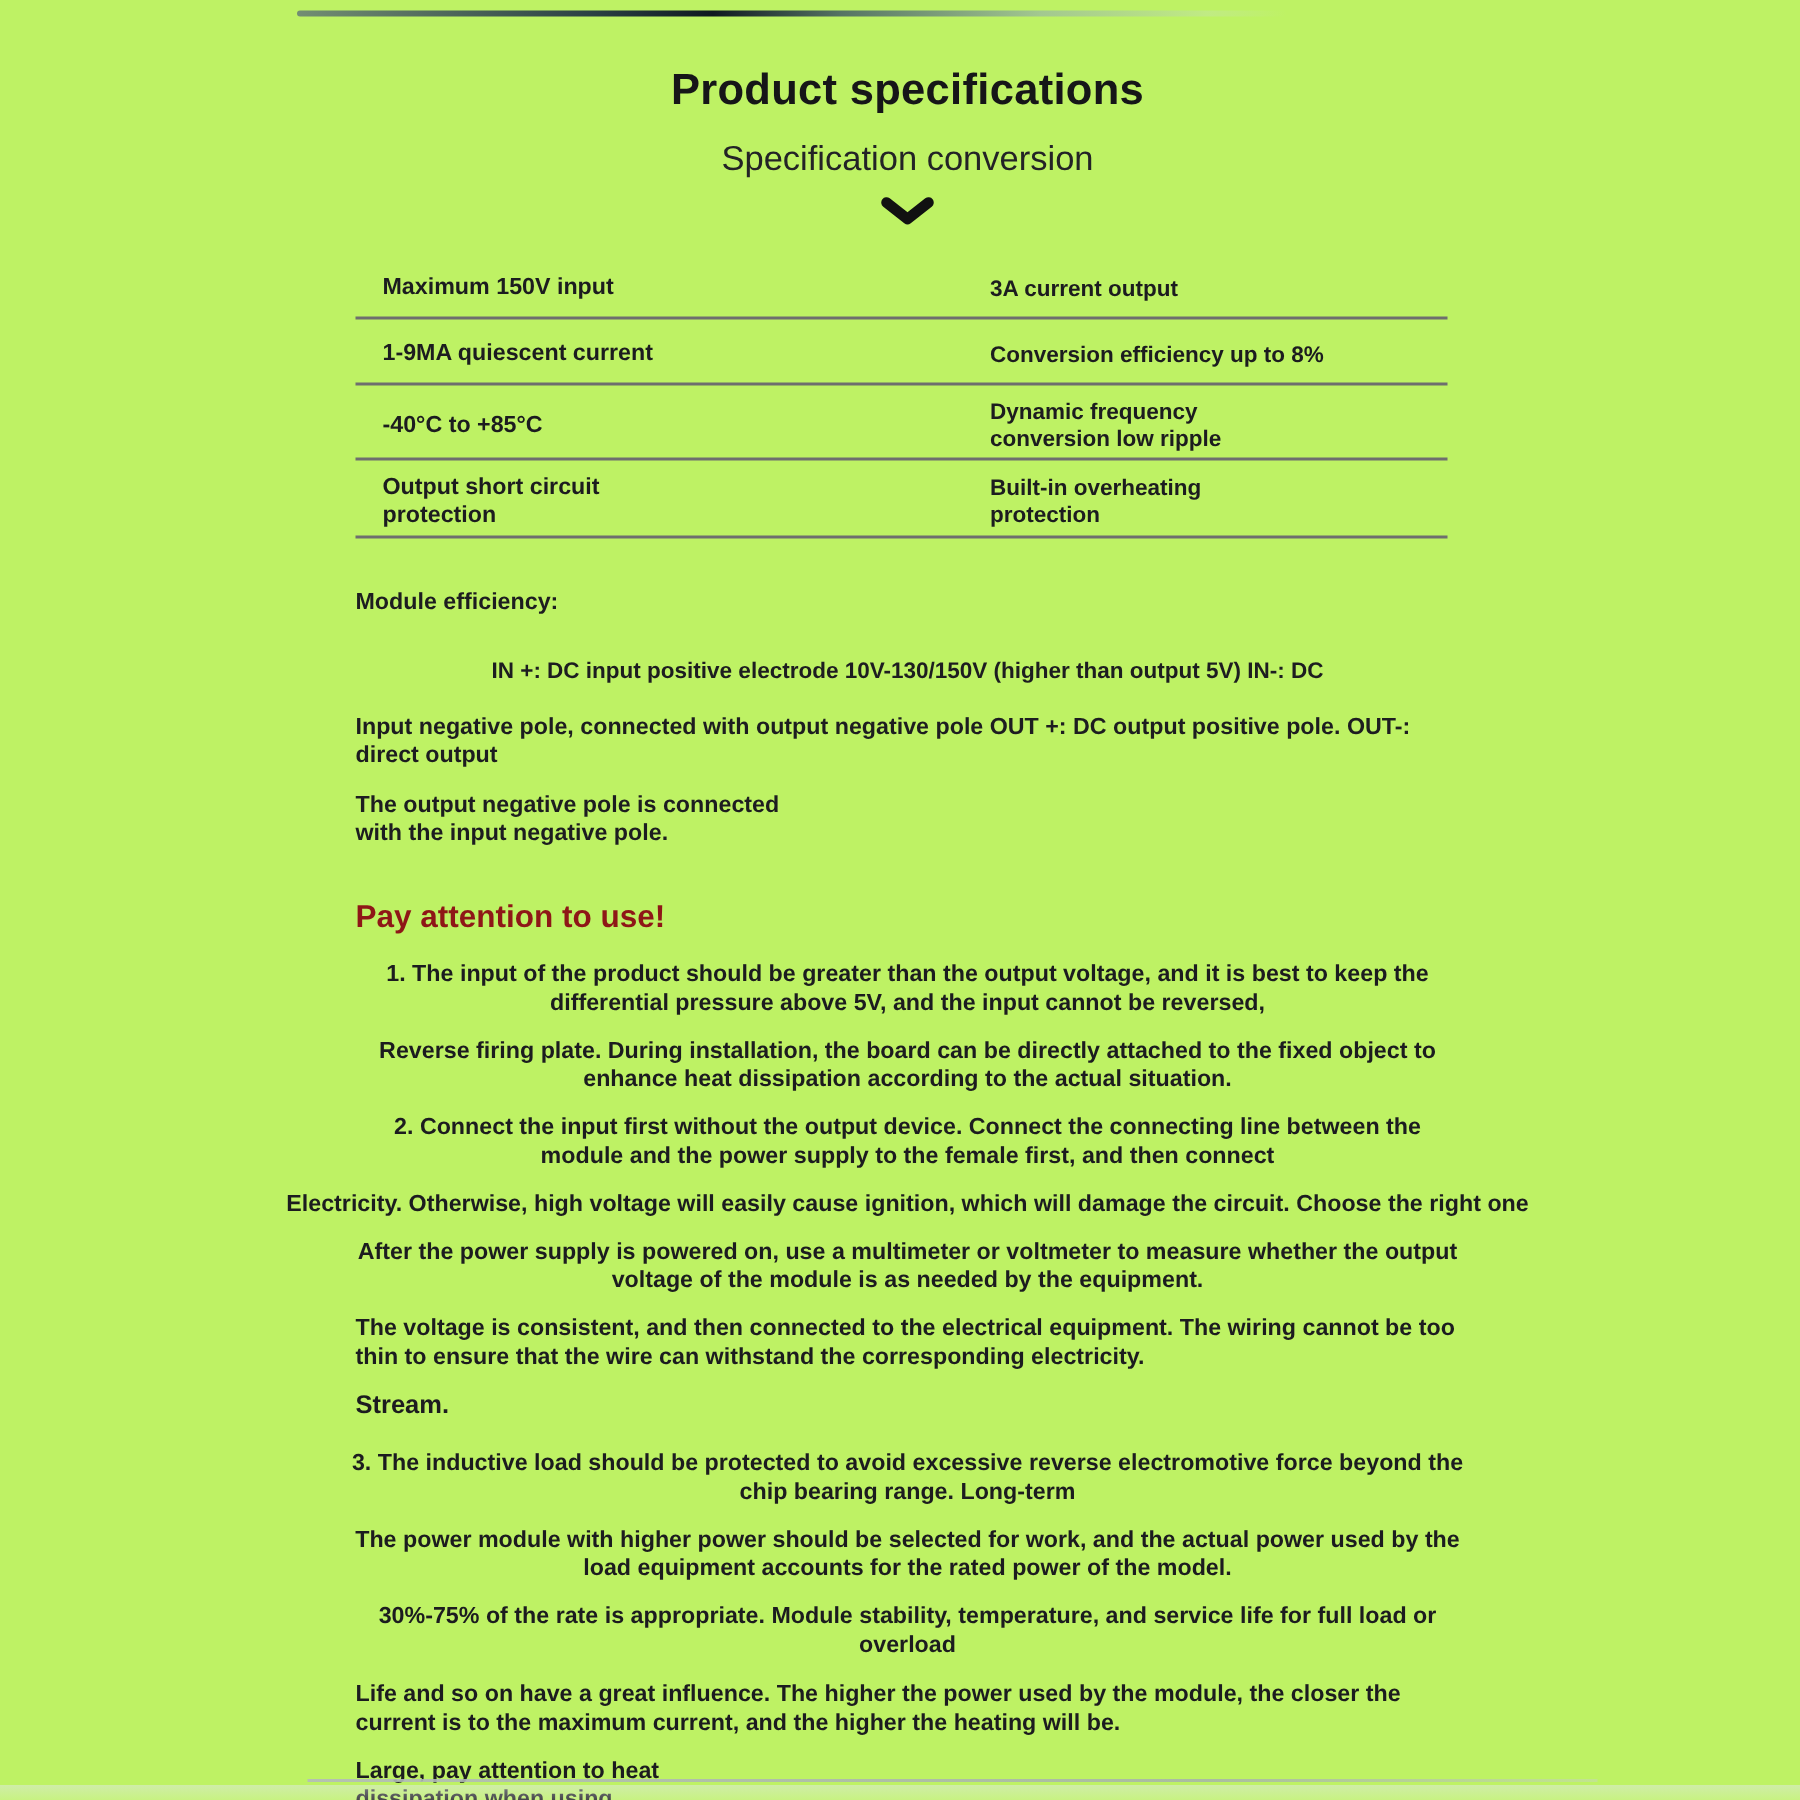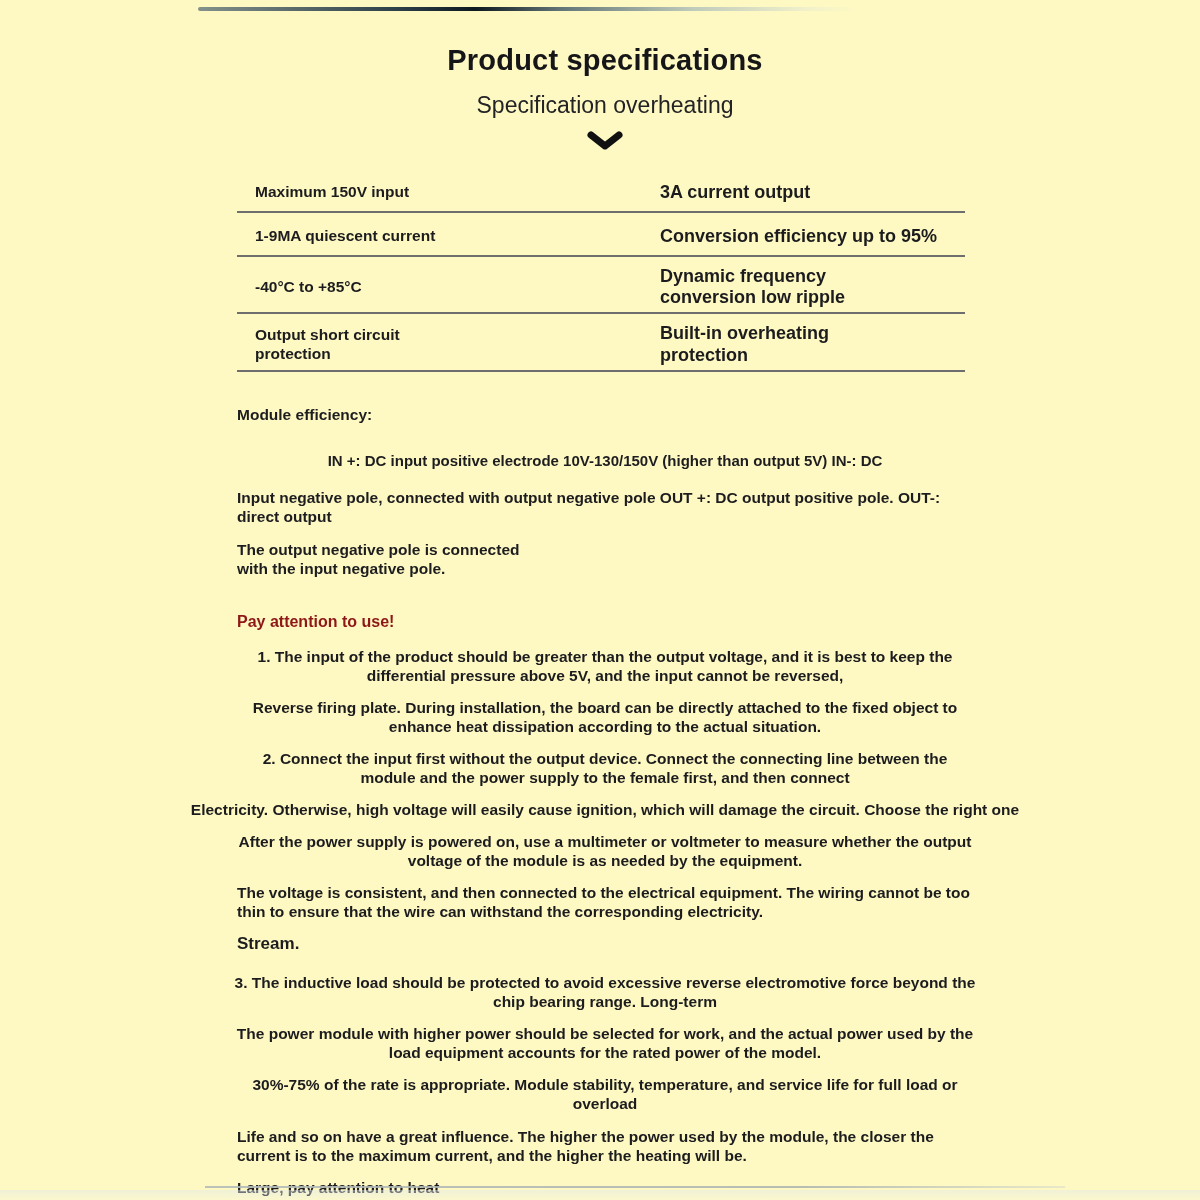--- a/index.html
+++ b/index.html
@@ -4,21 +4,21 @@
 <style>
   * { margin:0; padding:0; box-sizing:border-box; }
   html,body { width:1200px; height:1200px; }
   body {
     background:#ffffff;
     font-family:"Liberation Sans", sans-serif;
     color:#1d1d20;
     position:relative;
     overflow:hidden;
   }
-  .page { position:absolute; inset:0; background:#fef9c3; }
+  .page { position:absolute; inset:0; background:#bef264; }
 
   
   .topline {
     position:absolute; top:7px; left:198px; width:660px; height:4px;
     background:linear-gradient(90deg,
       rgba(90,110,120,.75) 0%,
       rgba(35,55,66,.95) 30%,
       rgba(15,25,32,1) 42%,
       rgba(60,85,100,.8) 55%,
       rgba(140,165,180,.55) 75%,
@@ -44,32 +44,32 @@
   .spec-table { margin:14px 0 0 47px; width:728px; }
   .spec-row {
     display:grid; grid-template-columns:421px 1fr;
     border-bottom:2px solid #6e6e6e;
     padding:9px 0 4px 0; min-height:44px; align-items:center;
   }
   .spec-cell {
     font-size:15.5px; font-weight:700; color:#1c1c1f;
     white-space:pre-line; line-height:1.18; padding-left:18px;
   }
-  .spec-cell.right { font-size:18px; padding-left:2px; }
+  .spec-cell.right { font-size:15px; padding-left:2px; }
 
   
   .mi-heading { margin:34px 0 0 47px; font-size:15.5px; font-weight:700; }
   .mi-line1 { margin-top:28px; text-align:center; font-size:15px; font-weight:700; }
   .mi-para  { margin:20px 0 0 47px; width:740px; font-size:15.5px; font-weight:700; line-height:1.22; }
   .mi-para.pre { white-space:pre-line; margin-top:14px; }
 
   
   .attn-heading {
     margin:34px 0 16px 47px;
-    font-size:16px; font-weight:700; color:#8e1717;
+    font-size:21px; font-weight:700; color:#8e1717;
   }
   .note {
     font-size:15.5px; font-weight:700; line-height:1.23;
     margin:0 auto 13px auto; width:744px; text-align:center; color:#1c1c1f;
   }
   .note.left { text-align:left; margin-left:47px; width:740px; }
   .note.wide { width:830px; margin-left:0; text-align:center; }
   .note.pre  { white-space:pre-line; }
   .note.small { font-size:17px; margin:12px 0 18px 47px; text-align:left; }
 
@@ -84,36 +84,36 @@
 </style>
 </head>
 <body>
 
 <div class="page">
   <div class="topline"></div>
 
   <div class="content">
 
     <div class="title">Product specifications</div>
-    <div class="subtitle">Specification overheating</div>
+    <div class="subtitle">Specification conversion</div>
 
     <div class="chevron-wrap">
       <svg width="44" height="22" viewBox="0 0 44 22">
         <polyline points="8,4 22,15 36,4" fill="none" stroke="#111" stroke-width="7" stroke-linecap="round" stroke-linejoin="round"></polyline>
       </svg>
     </div>
 
     <div class="spec-table">
       <div class="spec-row">
         <div class="spec-cell">Maximum 150V input</div>
         <div class="spec-cell right">3A current output</div>
       </div>
       <div class="spec-row">
         <div class="spec-cell">1-9MA quiescent current</div>
-        <div class="spec-cell right">Conversion efficiency up to 95%</div>
+        <div class="spec-cell right">Conversion efficiency up to 8%</div>
       </div>
       <div class="spec-row">
         <div class="spec-cell">-40°C to +85°C</div>
         <div class="spec-cell right">Dynamic frequency
 conversion low ripple</div>
       </div>
       <div class="spec-row">
         <div class="spec-cell">Output short circuit
 protection</div>
         <div class="spec-cell right">Built-in overheating

